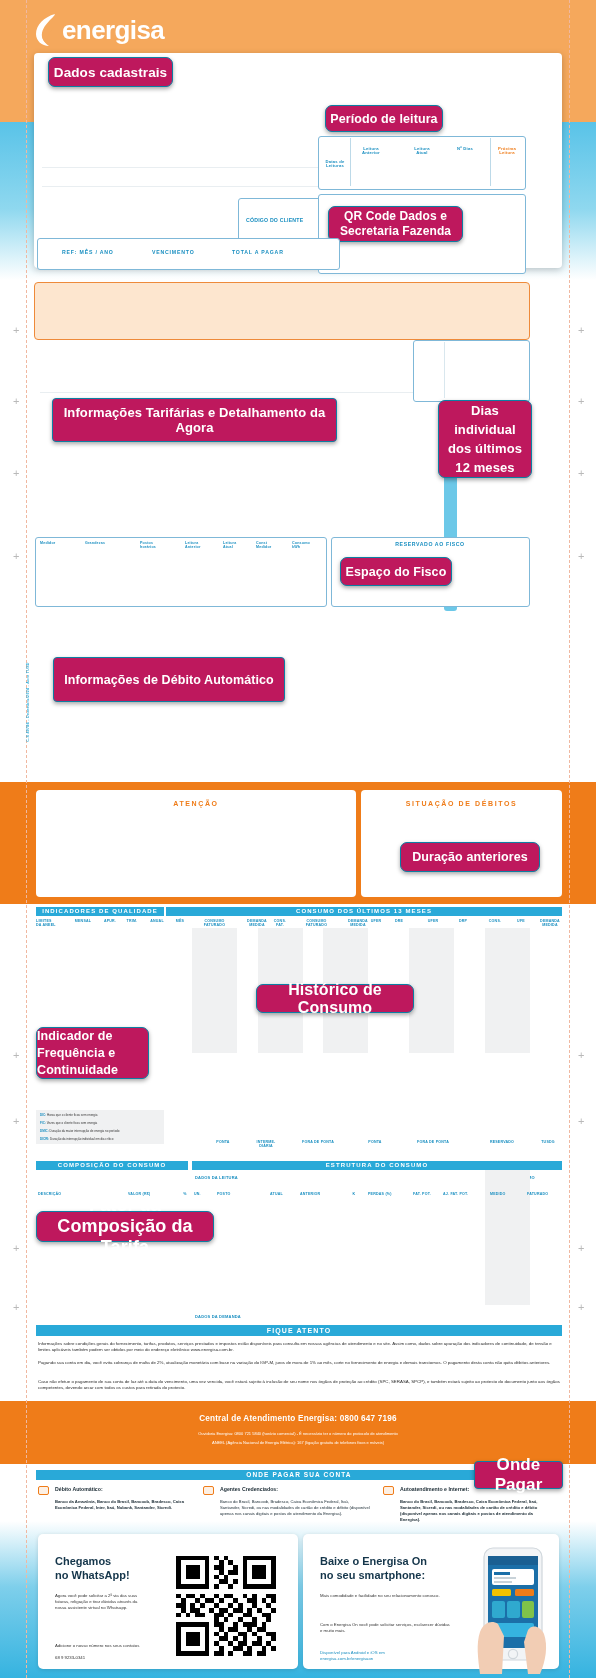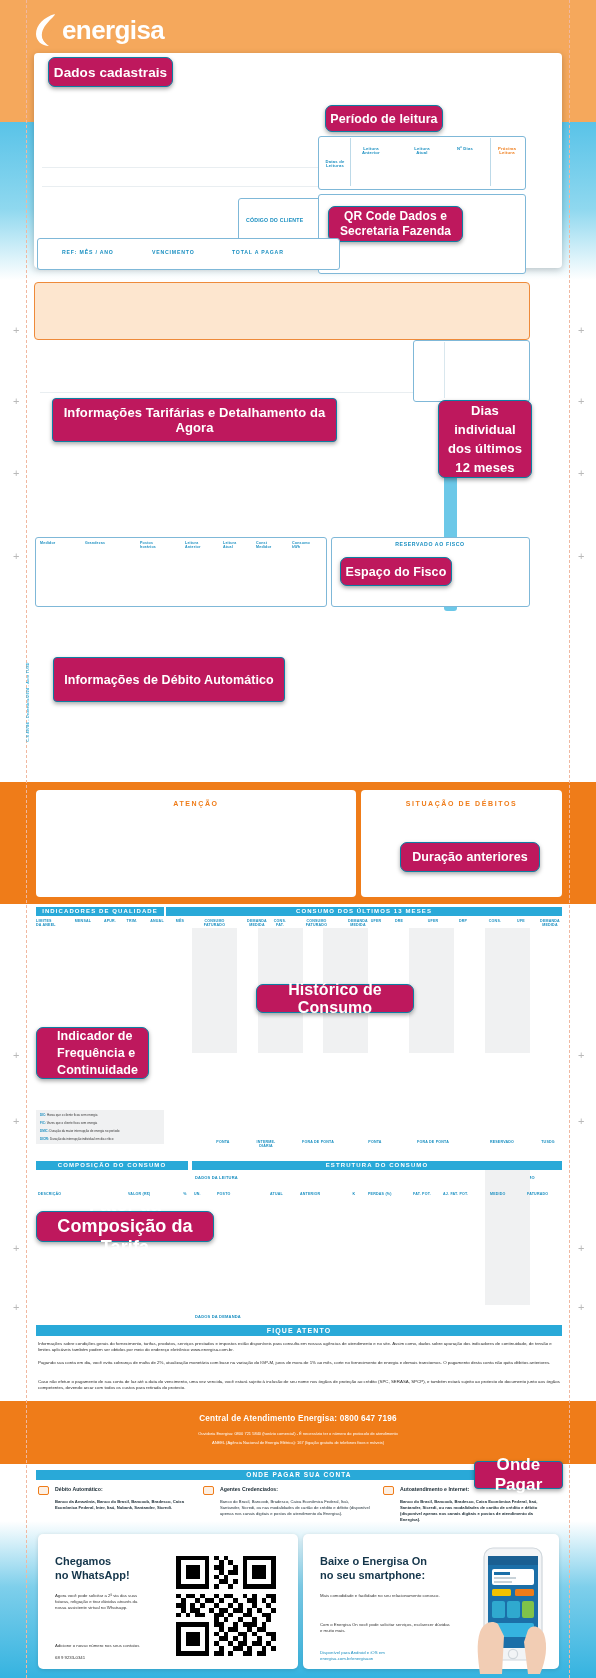--- a/index.html
+++ b/index.html
@@ -233,21 +233,21 @@
   <div class="colh" style="left:294px;top:919px;width:45px;">CONSUMO<br>FATURADO</div>
   <div class="colh" style="left:338px;top:919px;width:40px;">DEMANDA<br>MEDIDA</div>
   <div class="colh" style="left:363px;top:919px;width:26px;">UFER</div>
   <div class="colh" style="left:386px;top:919px;width:26px;">DRE</div>
   <div class="colh" style="left:420px;top:919px;width:26px;">UFER</div>
   <div class="colh" style="left:450px;top:919px;width:26px;">DRP</div>
   <div class="colh" style="left:480px;top:919px;width:30px;">CONS.</div>
   <div class="colh" style="left:508px;top:919px;width:26px;">UFE</div>
   <div class="colh" style="left:530px;top:919px;width:40px;">DEMANDA<br>MEDIDA</div>
 
-  <div class="pill" style="left:36px;top:1027px;width:113px;height:52px;font-size:12.5px;line-height:17px;flex-direction:column;align-items:flex-start;padding-left:20px;box-sizing:border-box;">
+  <div class="pill" style="left:36px;top:1027px;width:113px;height:52px;font-size:12.5px;line-height:17px;flex-direction:column;align-items:flex-start;padding-left:0;box-sizing:border-box;">
     <span>Indicador de</span>
     <span>Frequência e</span>
     <span>Continuidade</span>
   </div>
 
   <div class="pill" style="left:256px;top:984px;width:156px;height:27px;font-size:16px;">Histórico de Consumo</div>
 
   <div style="position:absolute;left:36px;top:1110px;width:128px;height:34px;background:#f0f1f2;"></div>
   <div class="legend" style="left:40px;top:1113px;width:122px;">
     <b>DIC:</b> Horas que o cliente ficou sem energia</div>

